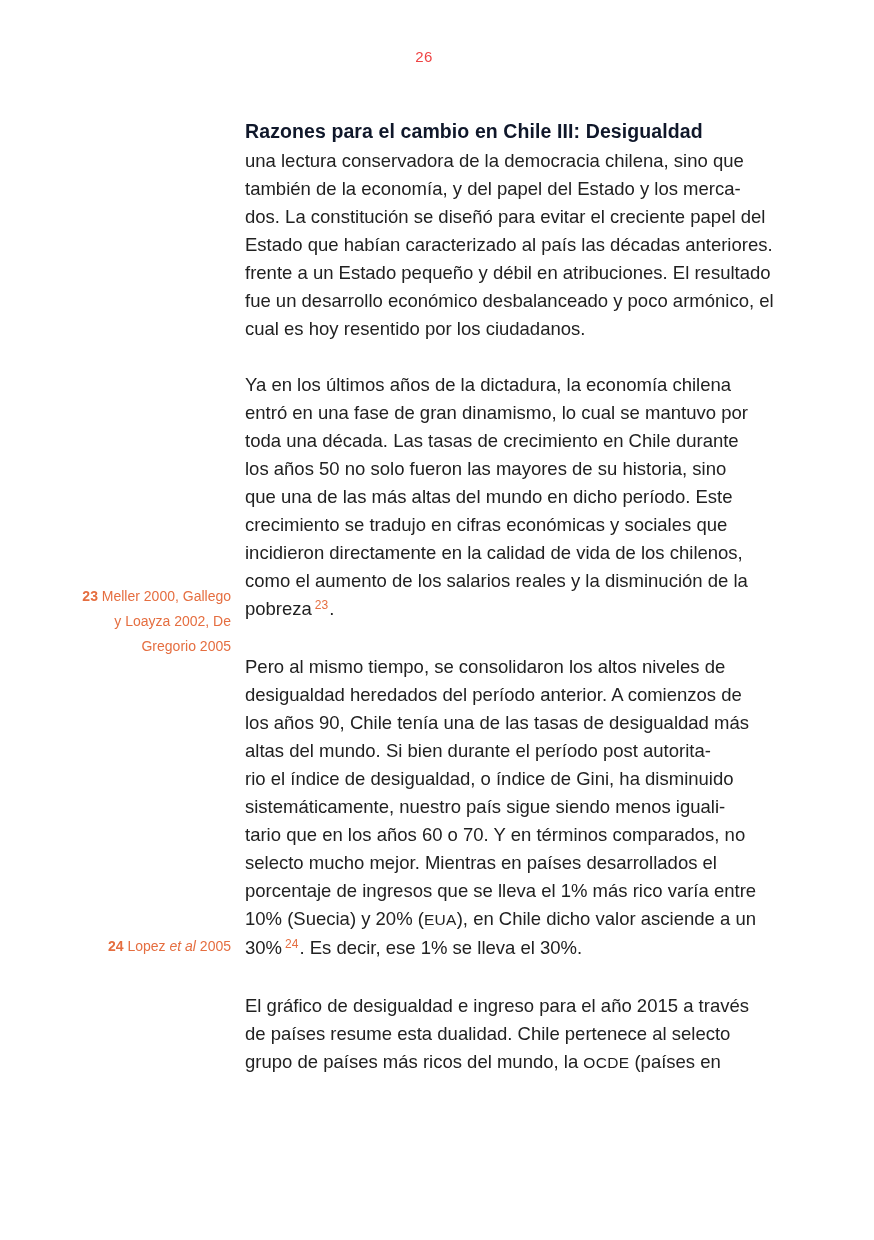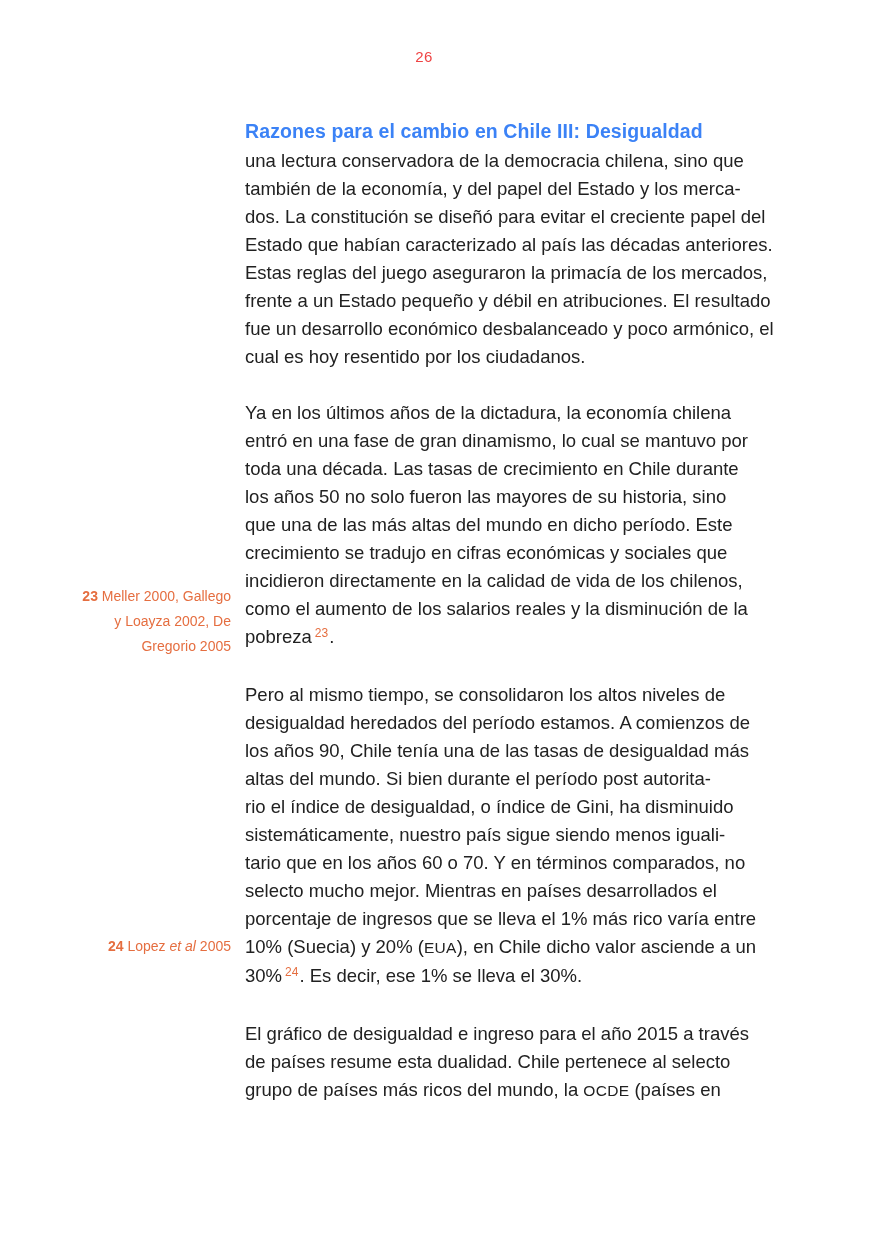--- a/index.html
+++ b/index.html
@@ -21,21 +21,21 @@
   }
   .body-column {
     position: absolute;
     left: 245px; top: 116px; width: 545px;
   }
   .section-heading {
     margin: 0;
     font-size: 19.5px;
     font-weight: bold;
     line-height: 31px;
-    color: #3b82f6;
+    color: #0f172a;
     letter-spacing: 0.1px;
     white-space: nowrap;
   }
   .para {
     margin: 0 0 28px 0;
     font-size: 18.5px;
     line-height: 28px;
     color: #212121;
   }
   .line { white-space: pre; }
@@ -81,39 +81,38 @@
   </div>
 
 <main class="body-column">
   <h2 class="section-heading">Razones para el cambio en Chile III: Desigualdad</h2>
   <div id="paragraphs">
       <div class="para">
         <div class="line"><span>una lectura conservadora de la democracia chilena, sino que</span></div>
         <div class="line"><span>también de la economía, y del papel del Estado y los merca-</span></div>
         <div class="line"><span>dos. La constitución se diseñó para evitar el creciente papel del</span></div>
         <div class="line"><span>Estado que habían caracterizado al país las décadas anteriores.</span></div>
-        <div class="line"><span>Estas reglas del juego aseguraron la primacía de los mercados,</span></div>
         <div class="line"><span>frente a un Estado pequeño y débil en atribuciones. El resultado</span></div>
         <div class="line"><span>fue un desarrollo económico desbalanceado y poco armónico, el</span></div>
         <div class="line"><span>cual es hoy resentido por los ciudadanos.</span></div>
       </div>
       <div class="para">
         <div class="line"><span>Ya en los últimos años de la dictadura, la economía chilena</span></div>
         <div class="line"><span>entró en una fase de gran dinamismo, lo cual se mantuvo por</span></div>
         <div class="line"><span>toda una década. Las tasas de crecimiento en Chile durante</span></div>
         <div class="line"><span>los años 50 no solo fueron las mayores de su historia, sino</span></div>
         <div class="line"><span>que una de las más altas del mundo en dicho período. Este</span></div>
         <div class="line"><span>crecimiento se tradujo en cifras económicas y sociales que</span></div>
         <div class="line"><span>incidieron directamente en la calidad de vida de los chilenos,</span></div>
         <div class="line"><span>como el aumento de los salarios reales y la disminución de la</span></div>
         <div class="line"><span>pobreza</span><span class="seg-sup">23</span><span>.</span></div>
       </div>
       <div class="para">
         <div class="line"><span>Pero al mismo tiempo, se consolidaron los altos niveles de</span></div>
-        <div class="line"><span>desigualdad heredados del período estamos. A comienzos de</span></div>
+        <div class="line"><span>desigualdad heredados del período anterior. A comienzos de</span></div>
         <div class="line"><span>los años 90, Chile tenía una de las tasas de desigualdad más</span></div>
         <div class="line"><span>altas del mundo. Si bien durante el período post autorita-</span></div>
         <div class="line"><span>rio el índice de desigualdad, o índice de Gini, ha disminuido</span></div>
         <div class="line"><span>sistemáticamente, nuestro país sigue siendo menos iguali-</span></div>
         <div class="line"><span>tario que en los años 60 o 70. Y en términos comparados, no</span></div>
         <div class="line"><span>selecto mucho mejor. Mientras en países desarrollados el</span></div>
         <div class="line"><span>porcentaje de ingresos que se lleva el 1% más rico varía entre</span></div>
         <div class="line"><span>10% (Suecia) y 20% (</span><span class="seg-sc">EUA</span><span>), en Chile dicho valor asciende a un</span></div>
         <div class="line"><span>30%</span><span class="seg-sup">24</span><span>. Es decir, ese 1% se lleva el 30%.</span></div>
       </div>

